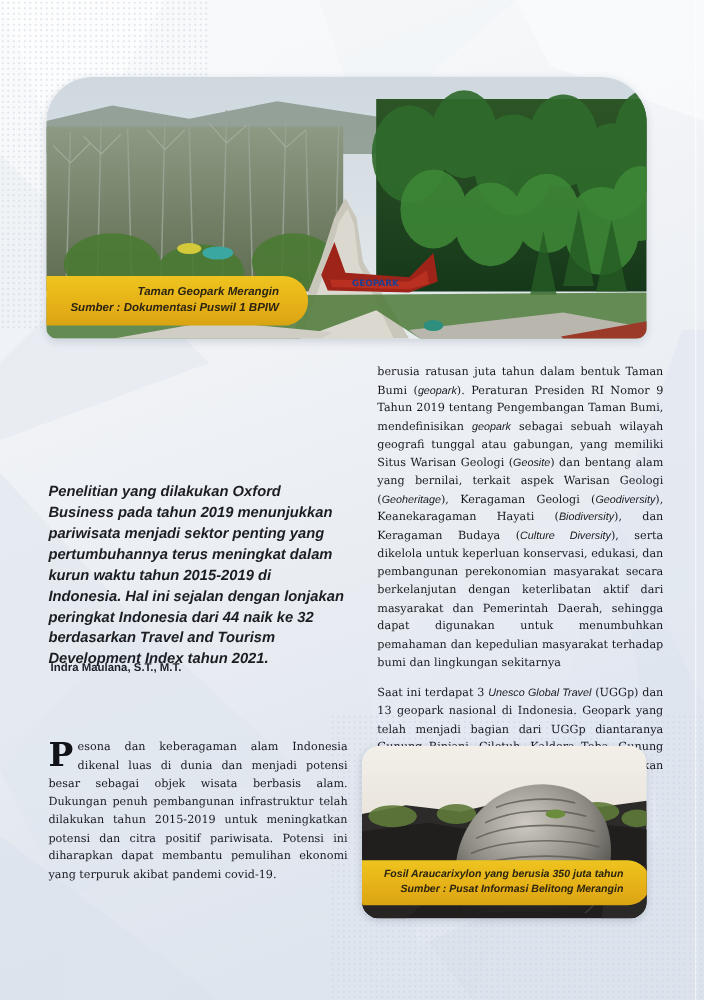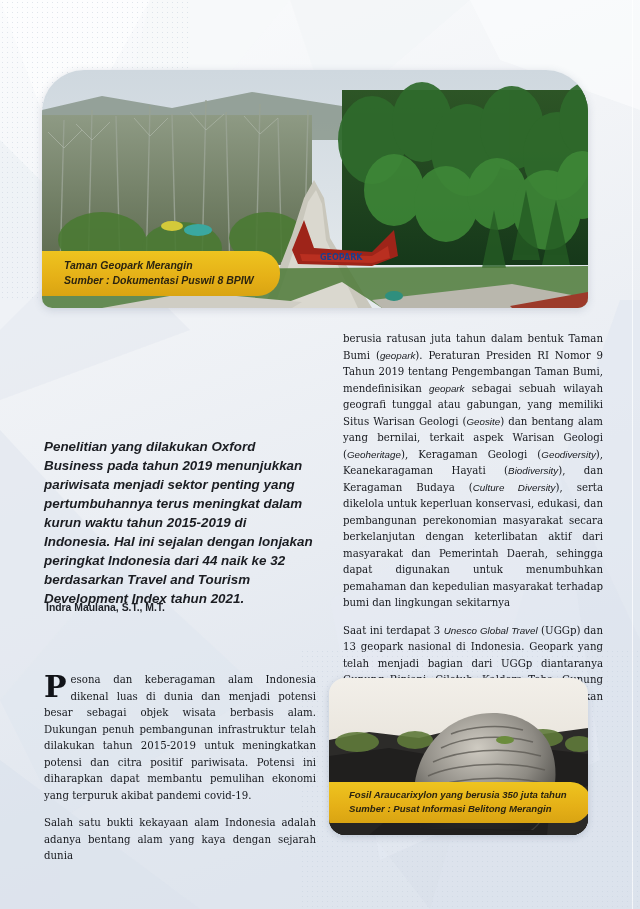--- a/index.html
+++ b/index.html
@@ -44,21 +44,21 @@
     background:linear-gradient(180deg,#eec41f 0%,#e5b017 60%,#d9a412 100%);
     color:#2b2410;
     font-family:"Liberation Sans", sans-serif;
     font-style:italic;font-weight:600;
     padding:7px 26px 8px 22px;
     line-height:1.45;
     font-size:10.5px;
     border-radius:0 22px 22px 0;
     white-space:nowrap;
   }
-  .caption span{display:block;}
+  .caption span{display:block;text-align:right;}
 
   
   .headline{
     position:absolute;left:44px;top:312px;width:268px;
     font-family:"DejaVu Serif", serif;
     font-weight:bold;
     font-size:25.5px;line-height:1.17;
     color:#17181c;
     letter-spacing:-.2px;
   }
@@ -218,34 +218,33 @@
       <ellipse cx="130" cy="156" rx="11" ry="5" fill="#d4c93a"></ellipse>
       <ellipse cx="352" cy="226" rx="9" ry="5" fill="#2f8f7e"></ellipse>
 
       <path d="M468,236 L546,222 L546,238 L470,238 Z" fill="#9c3a2a"></path>
 
       <path d="M60,238 L150,222 L260,232 L250,238 Z" fill="#cfcdc4"></path>
     </svg>
 
     <div class="caption" style="left:0;bottom:12px;">
       <span>Taman Geopark Merangin</span>
-      <span>Sumber : Dokumentasi Puswil 8 BPIW</span>
+      <span>Sumber : Dokumentasi Puswil 1 BPIW</span>
     </div>
   </div>
 
 
   <div class="deck">Penelitian yang dilakukan Oxford Business pada tahun 2019 menunjukkan pariwisata menjadi sektor penting yang pertumbuhannya terus meningkat dalam kurun waktu tahun 2015-2019 di Indonesia. Hal ini sejalan dengan lonjakan peringkat Indonesia dari 44 naik ke 32 berdasarkan Travel and Tourism Development Index tahun 2021.</div>
 
   <div class="byline">
     <div class="by-name">Indra Maulana, S.T., M.T.</div>
   </div>
 
   <div class="col" id="col-left">
     <p class="dropcap"><span>P</span><span>esona dan keberagaman alam Indonesia dikenal luas di dunia dan menjadi potensi besar sebagai objek wisata berbasis alam. Dukungan penuh pembangunan infrastruktur telah dilakukan tahun 2015-2019 untuk meningkatkan potensi dan citra positif pariwisata. Potensi ini diharapkan dapat membantu pemulihan ekonomi yang terpuruk akibat pandemi covid-19.</span></p>
-    <p>Salah satu bukti kekayaan alam Indonesia adalah adanya bentang alam yang kaya dengan sejarah dunia</p>
   </div>
 
   <div class="col" id="col-right">
     <p><span>berusia ratusan juta tahun dalam bentuk Taman Bumi (</span><i>geopark</i><span>). Peraturan Presiden RI Nomor 9 Tahun 2019 tentang Pengembangan Taman Bumi, mendefinisikan </span><i>geopark</i><span> sebagai sebuah wilayah geografi tunggal atau gabungan, yang memiliki Situs Warisan Geologi (</span><i>Geosite</i><span>) dan bentang alam yang bernilai, terkait aspek Warisan Geologi (</span><i>Geoheritage</i><span>), Keragaman Geologi (</span><i>Geodiversity</i><span>), Keanekaragaman Hayati (</span><i>Biodiversity</i><span>), dan Keragaman Budaya (</span><i>Culture Diversity</i><span>), serta dikelola untuk keperluan konservasi, edukasi, dan pembangunan perekonomian masyarakat secara berkelanjutan dengan keterlibatan aktif dari masyarakat dan Pemerintah Daerah, sehingga dapat digunakan untuk menumbuhkan pemahaman dan kepedulian masyarakat terhadap bumi dan lingkungan sekitarnya</span></p>
     <p><span>Saat ini terdapat 3 </span><i>Unesco Global Travel</i><span> (UGGp) dan 13 geopark nasional di Indonesia. Geopark yang telah menjadi bagian dari UGGp diantaranya Gunung Rinjani, Ciletuh, Kaldera Toba, Gunung Batur, Gunung Sewu, dan yang baru ditetapkan yaitu Belitong. Jumlah</span></p>
   </div>
 
   <div class="fossil">
     <svg viewBox="0 0 259 157" preserveAspectRatio="none" style="display:block;width:100%;height:100%">
       <defs>

